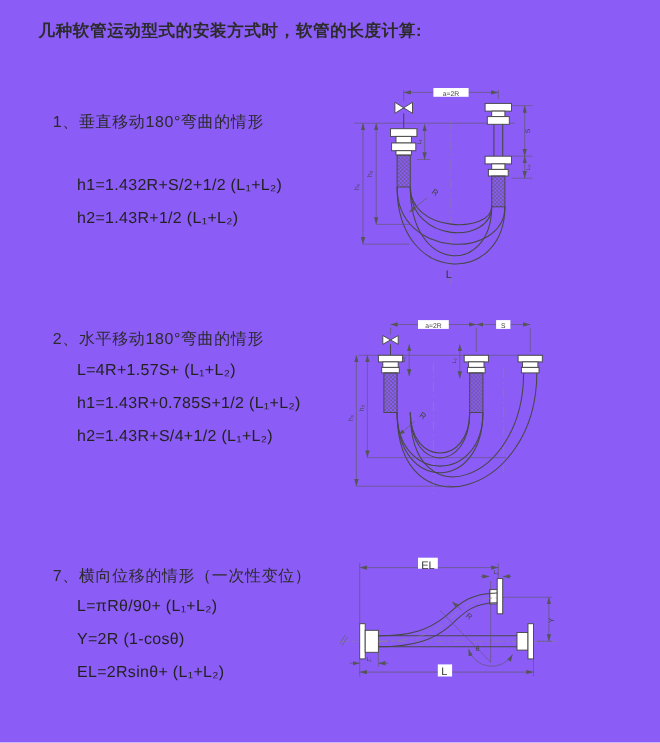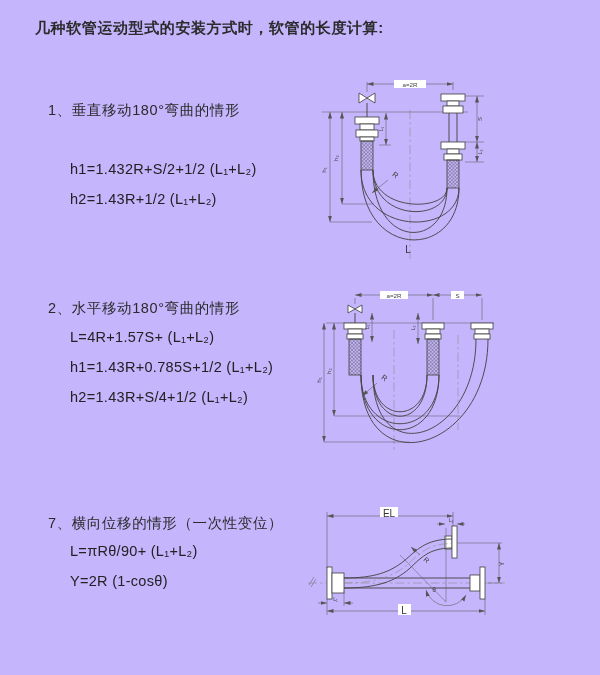--- a/index.html
+++ b/index.html
@@ -1,16 +1,16 @@
 <!DOCTYPE html>
 <html><head>
 <meta charset="utf-8">
 <style>
   html,body{margin:0;padding:0;background:#fff;}
-  .page{position:relative;width:600px;height:675px;background:#c4b5fd;overflow:hidden;
+  .page{position:relative;width:600px;height:675px;background:#8b5cf6;overflow:hidden;
         font-family:"Liberation Sans",sans-serif;color:#2e2e2e;}
   .title{position:absolute;left:35px;top:19px;font-size:15px;font-weight:700;letter-spacing:.6px;color:#2b2b2b;white-space:nowrap;}
   .sec-heading{position:absolute;font-size:14.5px;font-weight:400;letter-spacing:.6px;color:#2b2b2b;white-space:nowrap;}
   .formula{position:absolute;font-size:14.5px;font-weight:400;letter-spacing:.3px;color:#222;white-space:nowrap;}
   svg.diagram{position:absolute;overflow:visible;}
   svg text{font-family:"Liberation Sans",sans-serif;fill:#3a3a3a;}
   .dimt{font-size:6.2px;fill:#444;}
   .dimt-sm{font-size:5.2px;fill:#444;}
   .big{font-size:10px;fill:#333;}
   .cl{stroke:#8a8a8a;stroke-width:.55;stroke-dasharray:9 3 2.5 3;fill:none;}
@@ -33,20 +33,21 @@
   <div class="formula" style="left:70px;top:191px">h2=1.43R+1/2 (L₁+L₂)</div>
 
   <div class="sec-heading" style="left:48px;top:299px">2、水平移动180°弯曲的情形</div>
   <div class="formula" style="left:70px;top:329px">L=4R+1.57S+ (L₁+L₂)</div>
   <div class="formula" style="left:70px;top:359px">h1=1.43R+0.785S+1/2 (L₁+L₂)</div>
   <div class="formula" style="left:70px;top:389px">h2=1.43R+S/4+1/2 (L₁+L₂)</div>
 
   <div class="sec-heading" style="left:48px;top:514px">7、横向位移的情形（一次性变位）</div>
   <div class="formula" style="left:70px;top:543px">L=πRθ/90+ (L₁+L₂)</div>
   <div class="formula" style="left:70px;top:573px">Y=2R (1-cosθ)</div>
+  <div class="formula" style="left:70px;top:603px">EL=2Rsinθ+ (L₁+L₂)</div>
 
   <svg width="0" height="0" style="position:absolute">
     <defs>
       <pattern id="hatch" width="3.5" height="3.5" patternUnits="userSpaceOnUse">
         <path d="M0 0 L3.5 3.5 M3.5 0 L0 3.5" stroke="#555" stroke-width="0.45"></path>
       </pattern>
       <marker id="ar" markerWidth="8" markerHeight="6" refX="6.5" refY="2" orient="auto-start-reverse" markerUnits="userSpaceOnUse">
         <path d="M0 0 L6.5 2 L0 4 Z" fill="#555"></path>
       </marker>
     </defs>

